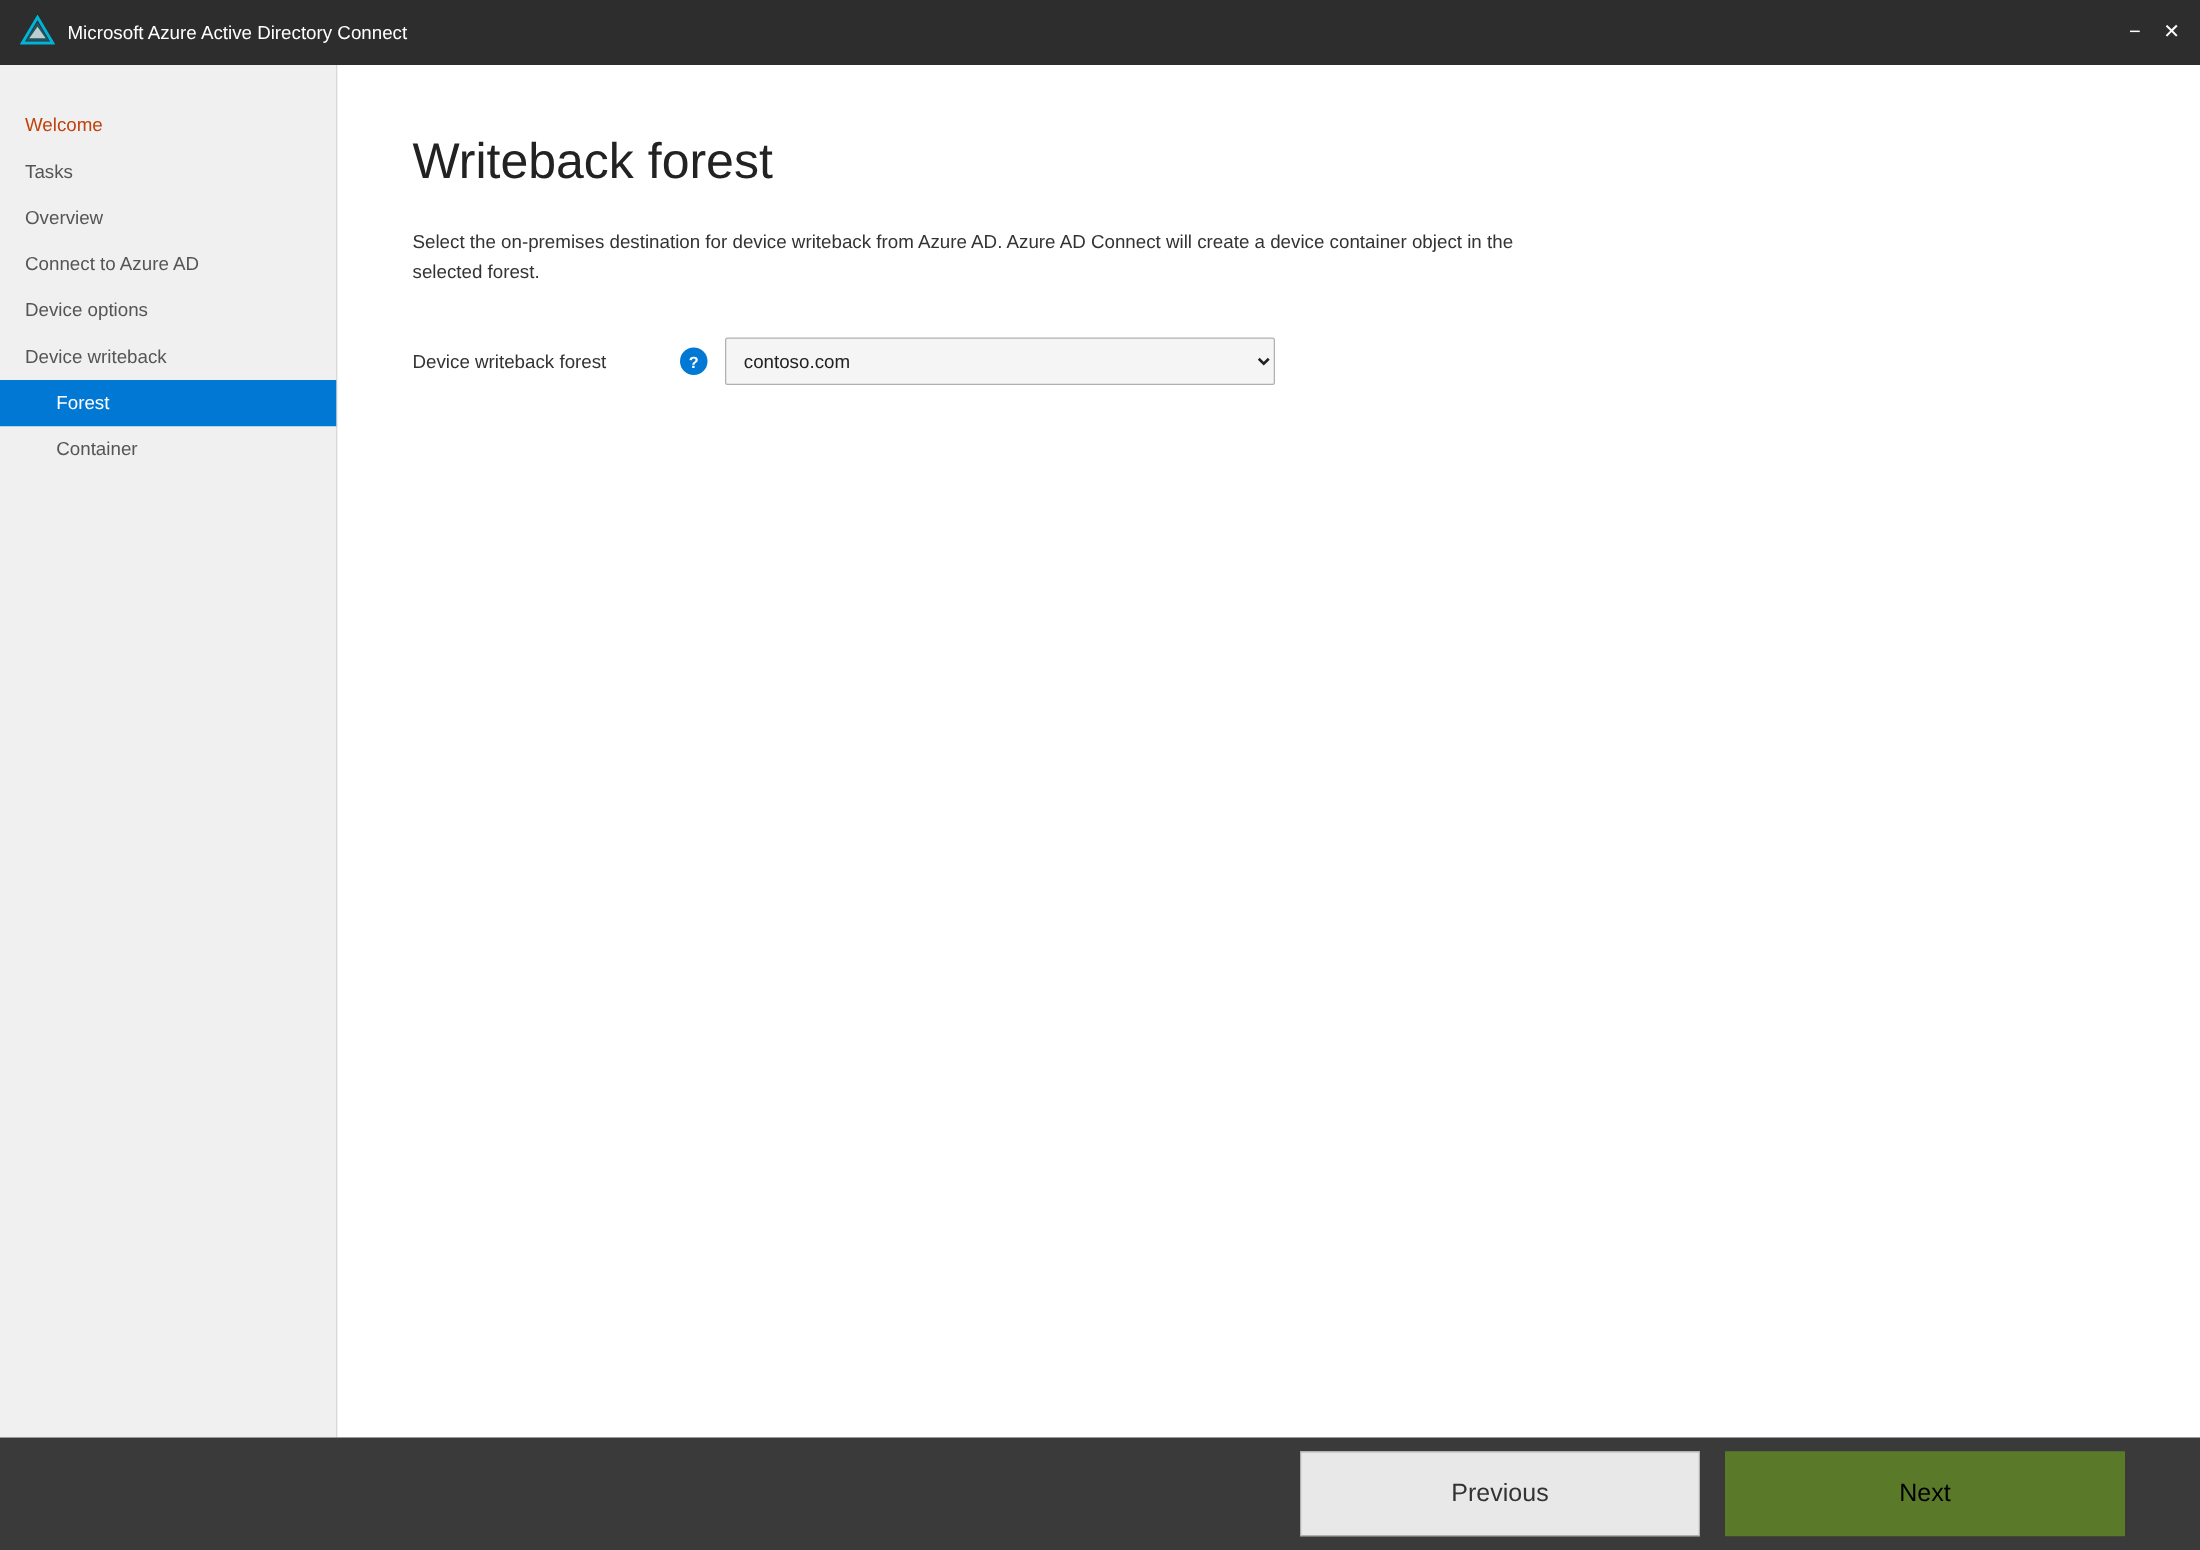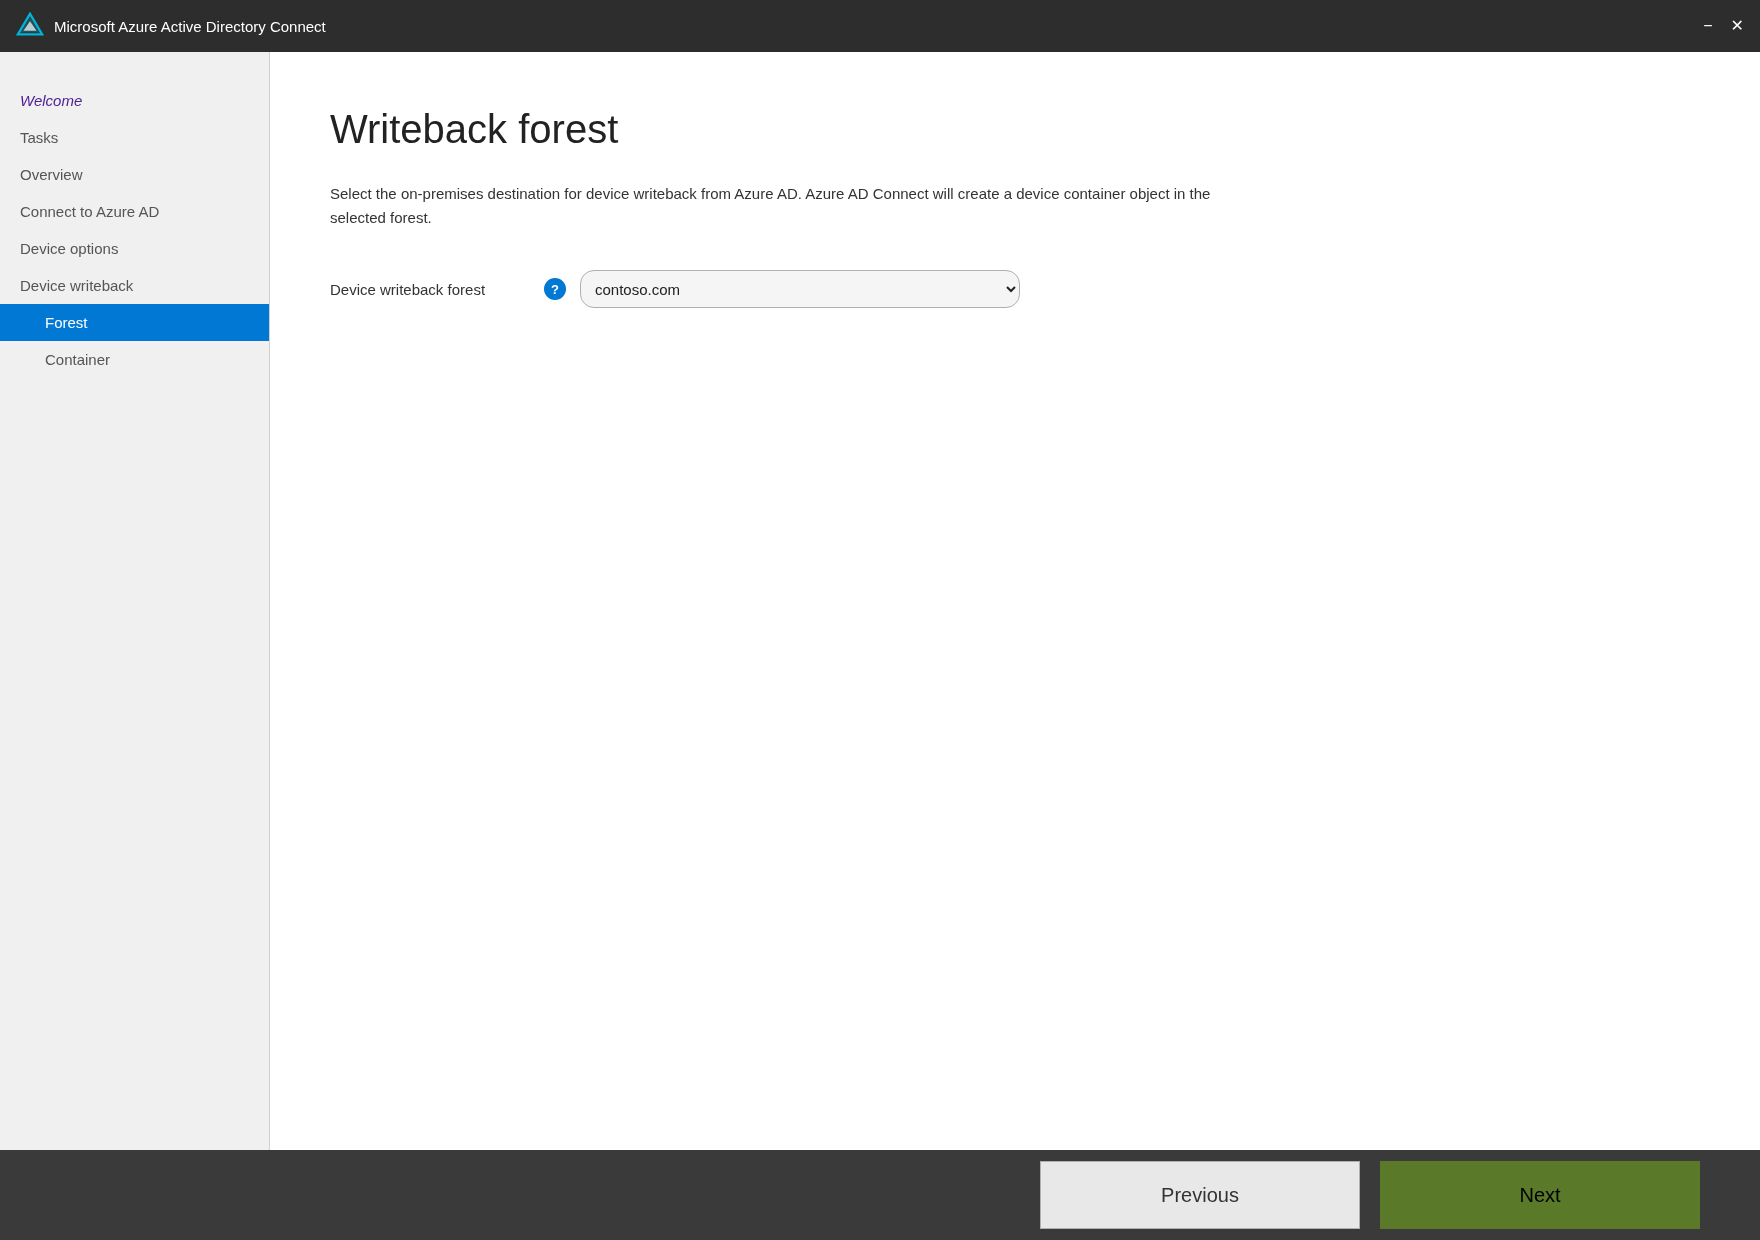--- a/index.html
+++ b/index.html
@@ -80,22 +80,21 @@
       color: #555555;
       cursor: pointer;
       white-space: nowrap;
     }
     .sidebar-item.active {
       background: #0078d4;
       color: #ffffff;
       font-weight: 500;
     }
     .sidebar-item.dimmed {
-      color: #4c1d95;
-      font-style: italic;
+      color: #c2410c;
     }
     .sidebar-item.sub {
       padding-left: 45px;
     }
 
     
     .main-content {
       flex: 1;
       padding: 55px 60px 40px 60px;
       background: #ffffff;
@@ -142,21 +141,21 @@
       flex-shrink: 0;
     }
     .forest-select {
       width: 440px;
       height: 38px;
       padding: 4px 10px;
       font-size: 15px;
       color: #222222;
       background: #f5f5f5;
       border: 1px solid #b0b0b0;
-      border-radius: 14px;
+      border-radius: 2px;
       appearance: auto;
     }
 
     
     .footer {
       height: 90px;
       background: #3a3a3a;
       display: flex;
       align-items: center;
       justify-content: flex-end;

